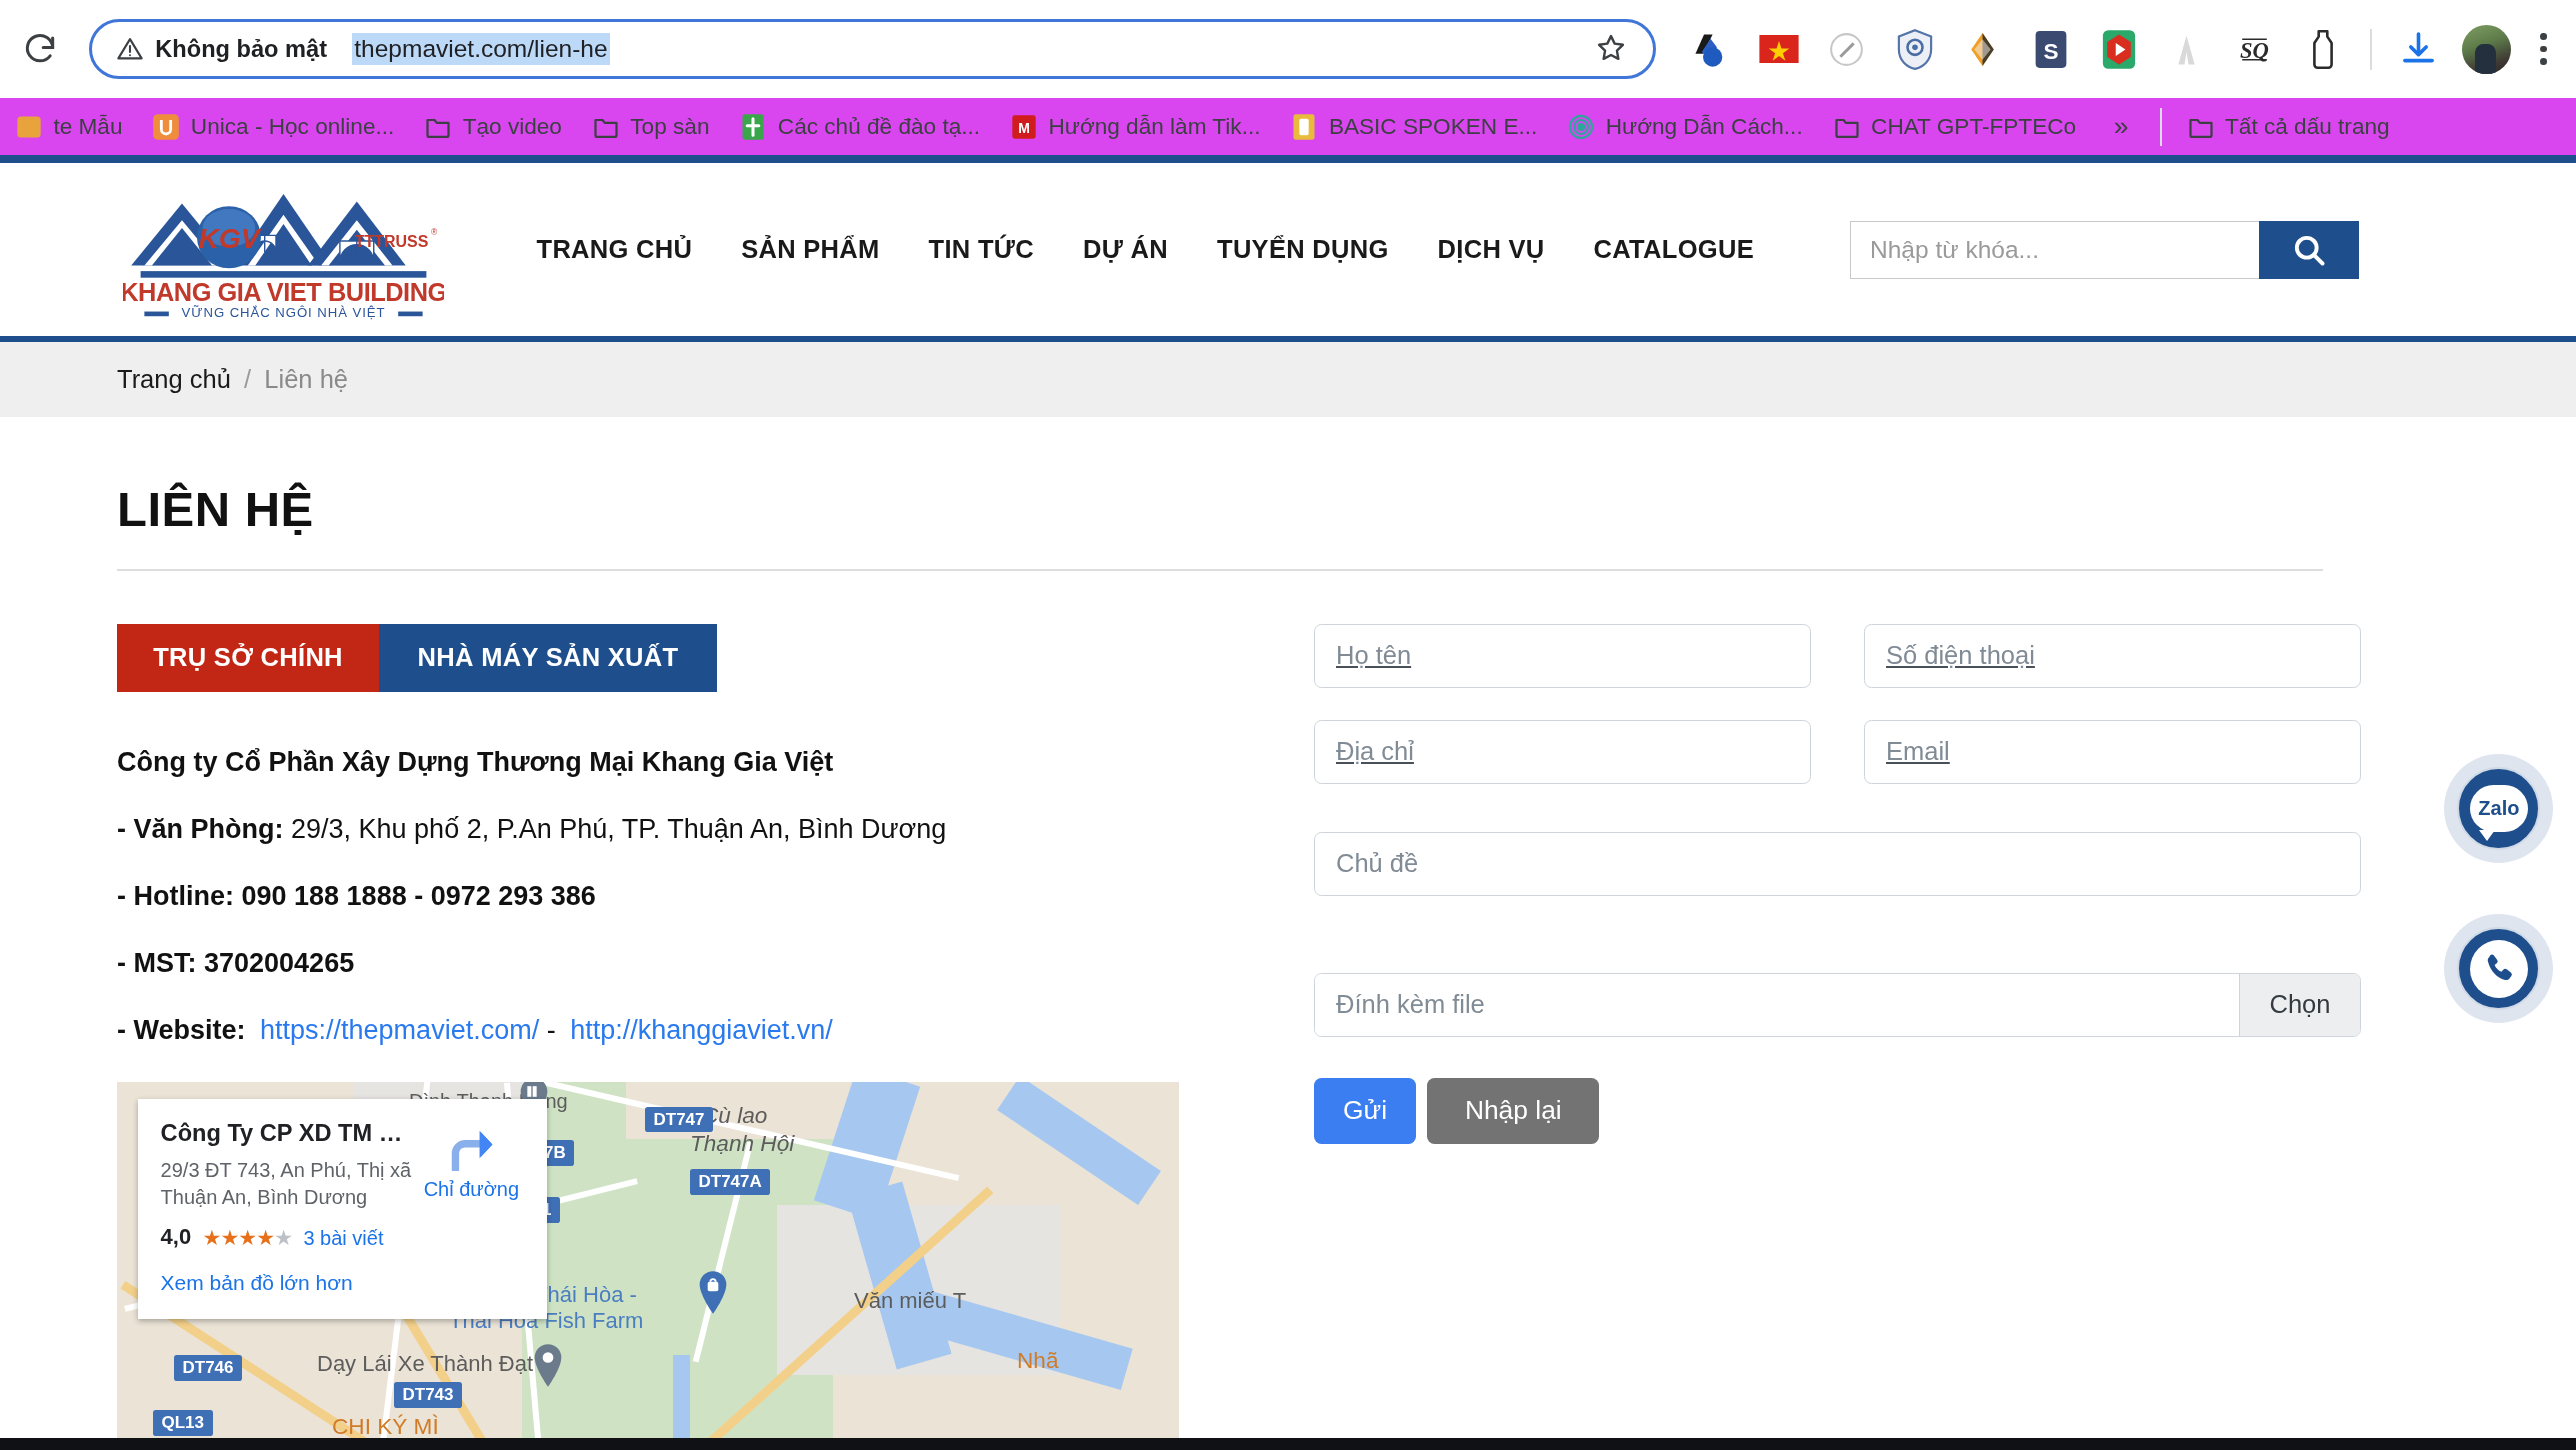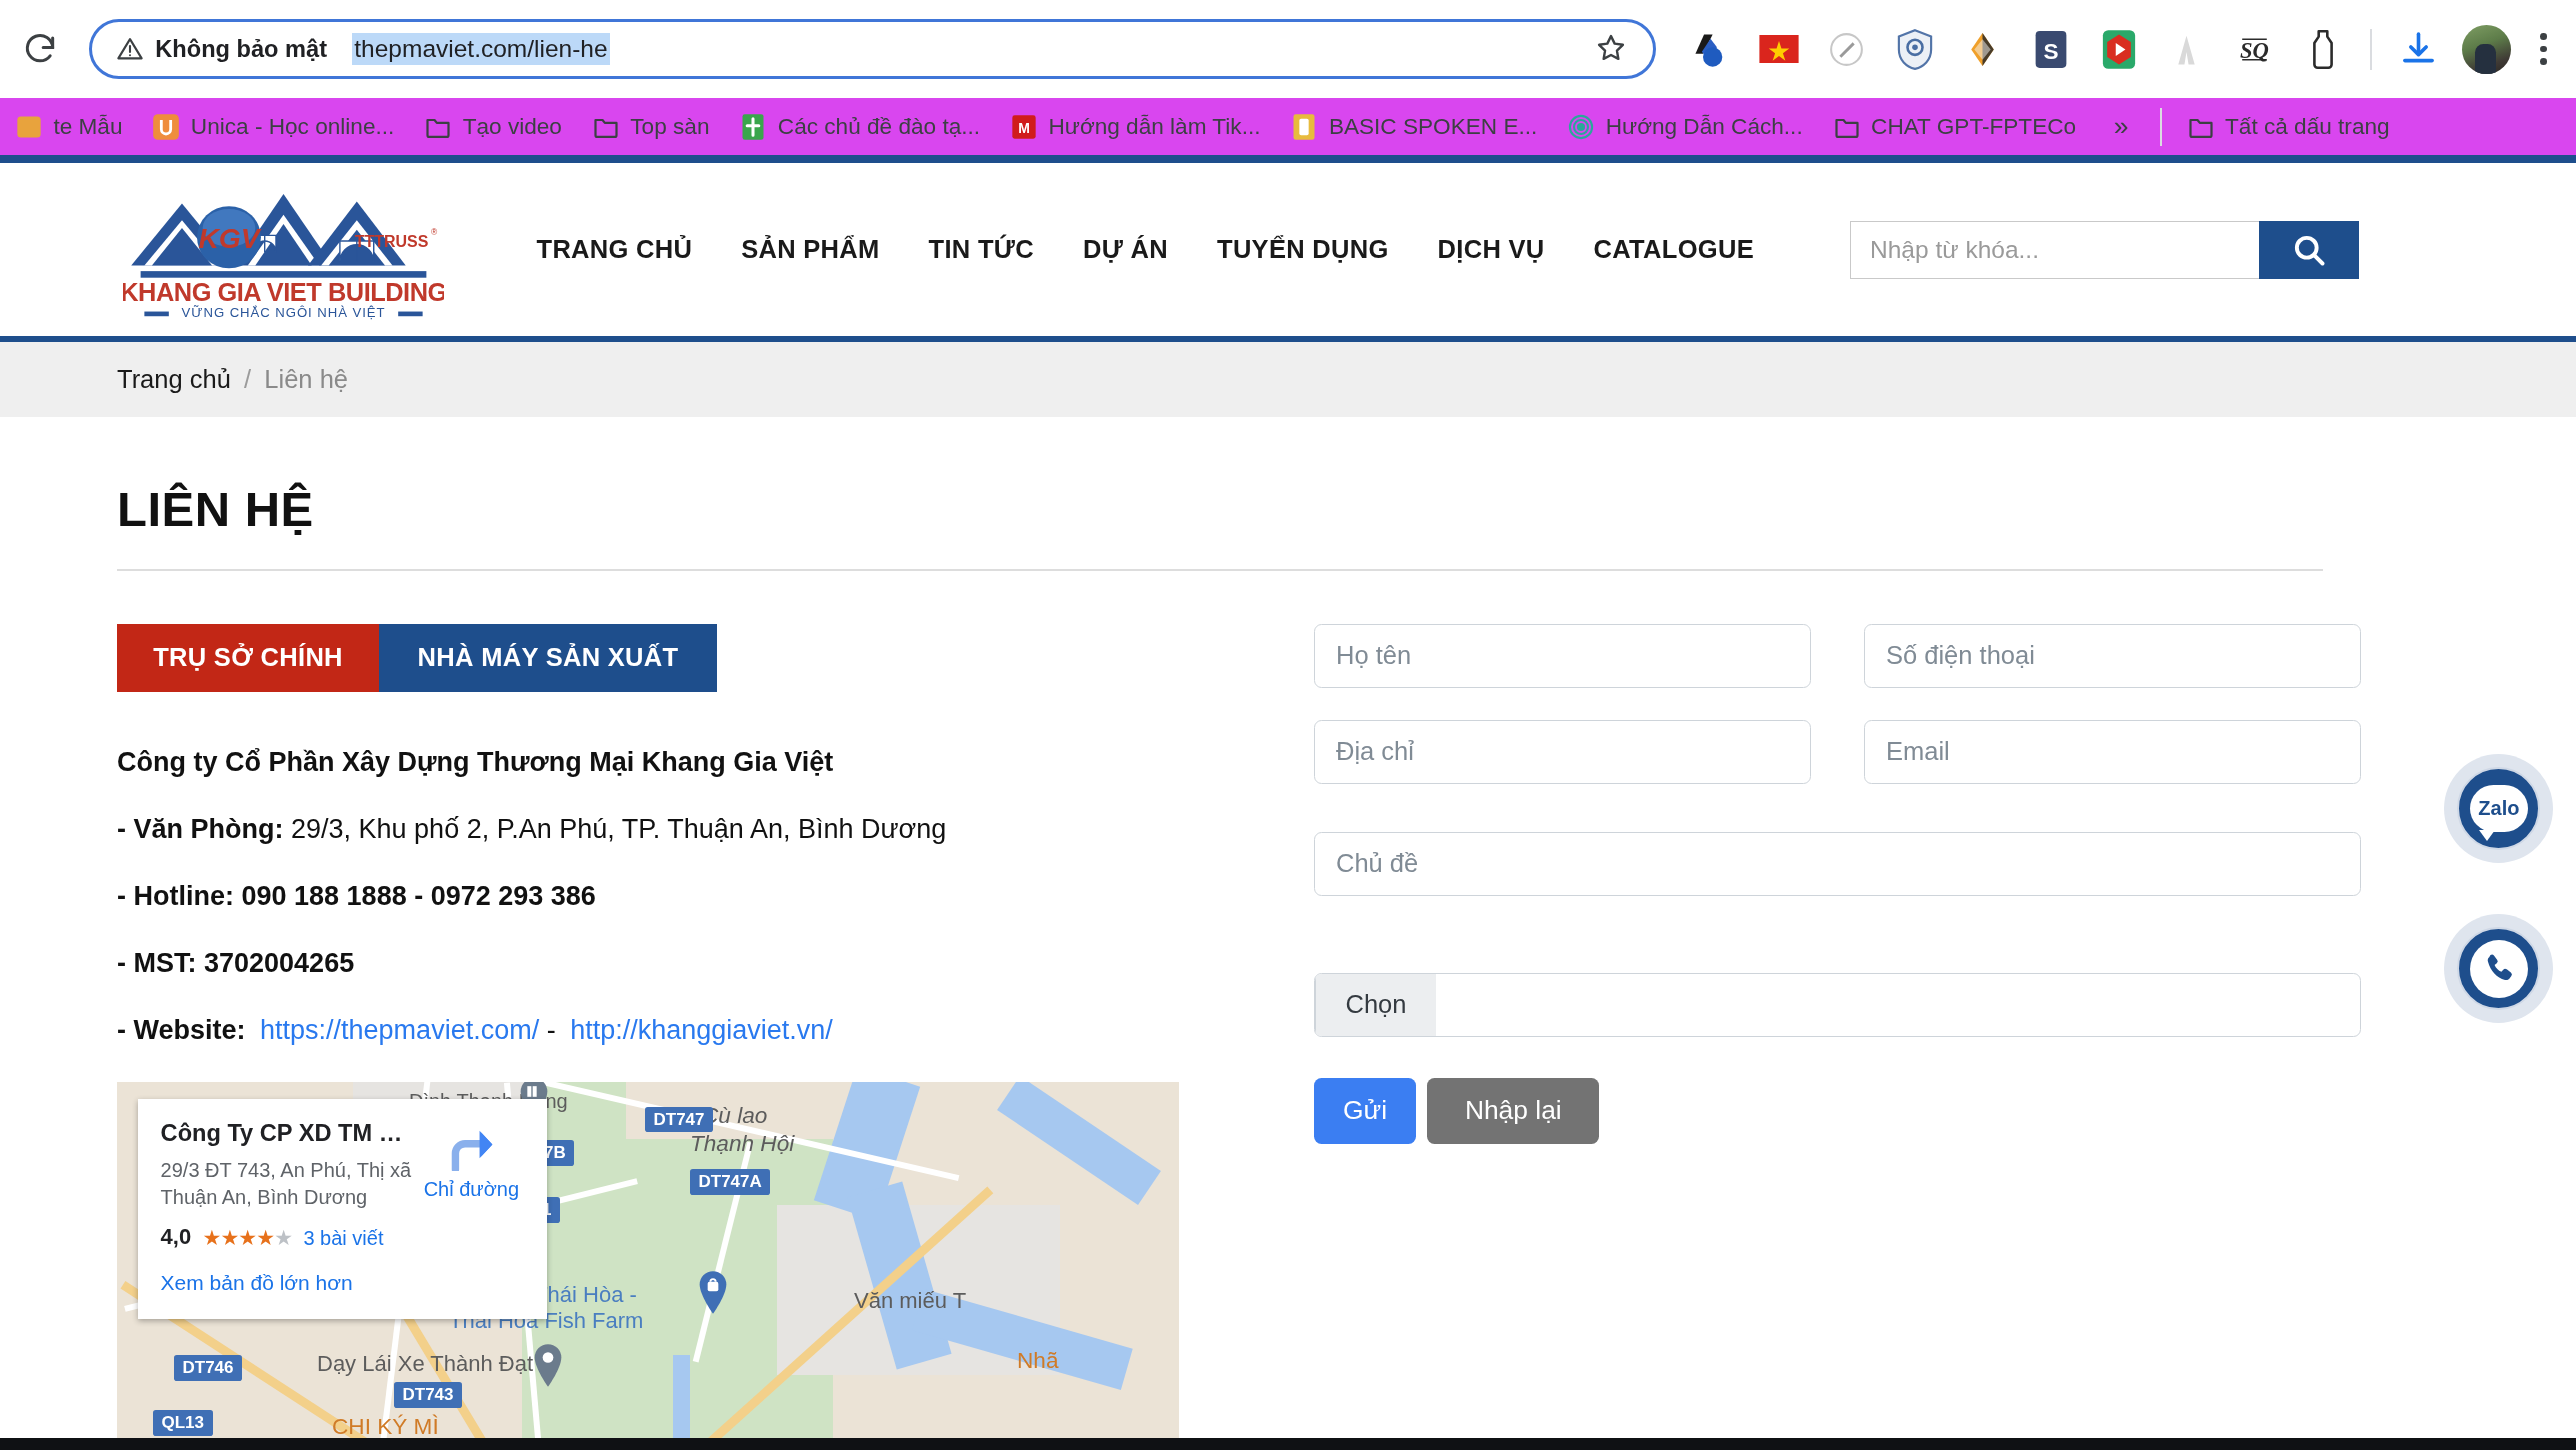--- a/index.html
+++ b/index.html
@@ -207,21 +207,21 @@
   #mc-dir-label { font-size: 20px; color: #1a73e8; margin-top: 3.8px; }
 
   
   #form-grid { display: flex; flex-wrap: wrap; gap: 0 53px; }
   .fld {
     height: 64px; border: 1.9px solid #ced4da; border-radius: 7.5px;
     font-size: 25.5px; padding: 0 21px; color: #495057; outline: none;
     font-family: "Liberation Sans", sans-serif; background: #fff;
   }
   .fld::placeholder { color: #808b95; }
-  .half { width: 497px; margin-bottom: 32px; }
+  .half { width: 497px; margin-bottom: 32px; text-decoration: underline; }
   .full { width: 1047px; margin-bottom: 32px; margin-top: 16px; }
   #fld-content {
     width: 1047px; height: 283px; border: 1.9px solid #ced4da; border-radius: 7.5px;
     font-size: 25.5px; padding: 19px 21px; color: #495057; outline: none;
     font-family: "Liberation Sans", sans-serif; resize: none; background:#fff;
   }
   #fld-content::placeholder { color: #808b95; }
   #file-row {
     display: flex; width: 1047px; height: 64px; margin-top: 45px;
     border: 1.9px solid #ced4da; border-radius: 7.5px; overflow: hidden; background:#fff;
@@ -651,20 +651,21 @@
       <div id="right-col">
         <div id="form-grid">
           <input class="fld half" placeholder="Họ tên" style="">
           <input class="fld half" placeholder="Số điện thoại" style="">
           <input class="fld half" placeholder="Địa chỉ" style="">
           <input class="fld half" placeholder="Email" style="">
           <input class="fld full" placeholder="Chủ đề" style="">
         </div>
 
         <div id="file-row">
+          <input id="file-input" placeholder="Đính kèm file" style="">
           <button id="file-btn">Chọn</button>
         </div>
 
         <div id="btn-row">
           <button class="btn" id="btn-send">Gửi</button>
           <button class="btn" id="btn-reset">Nhập lại</button>
         </div>
       </div>
     </div>
   </div>

